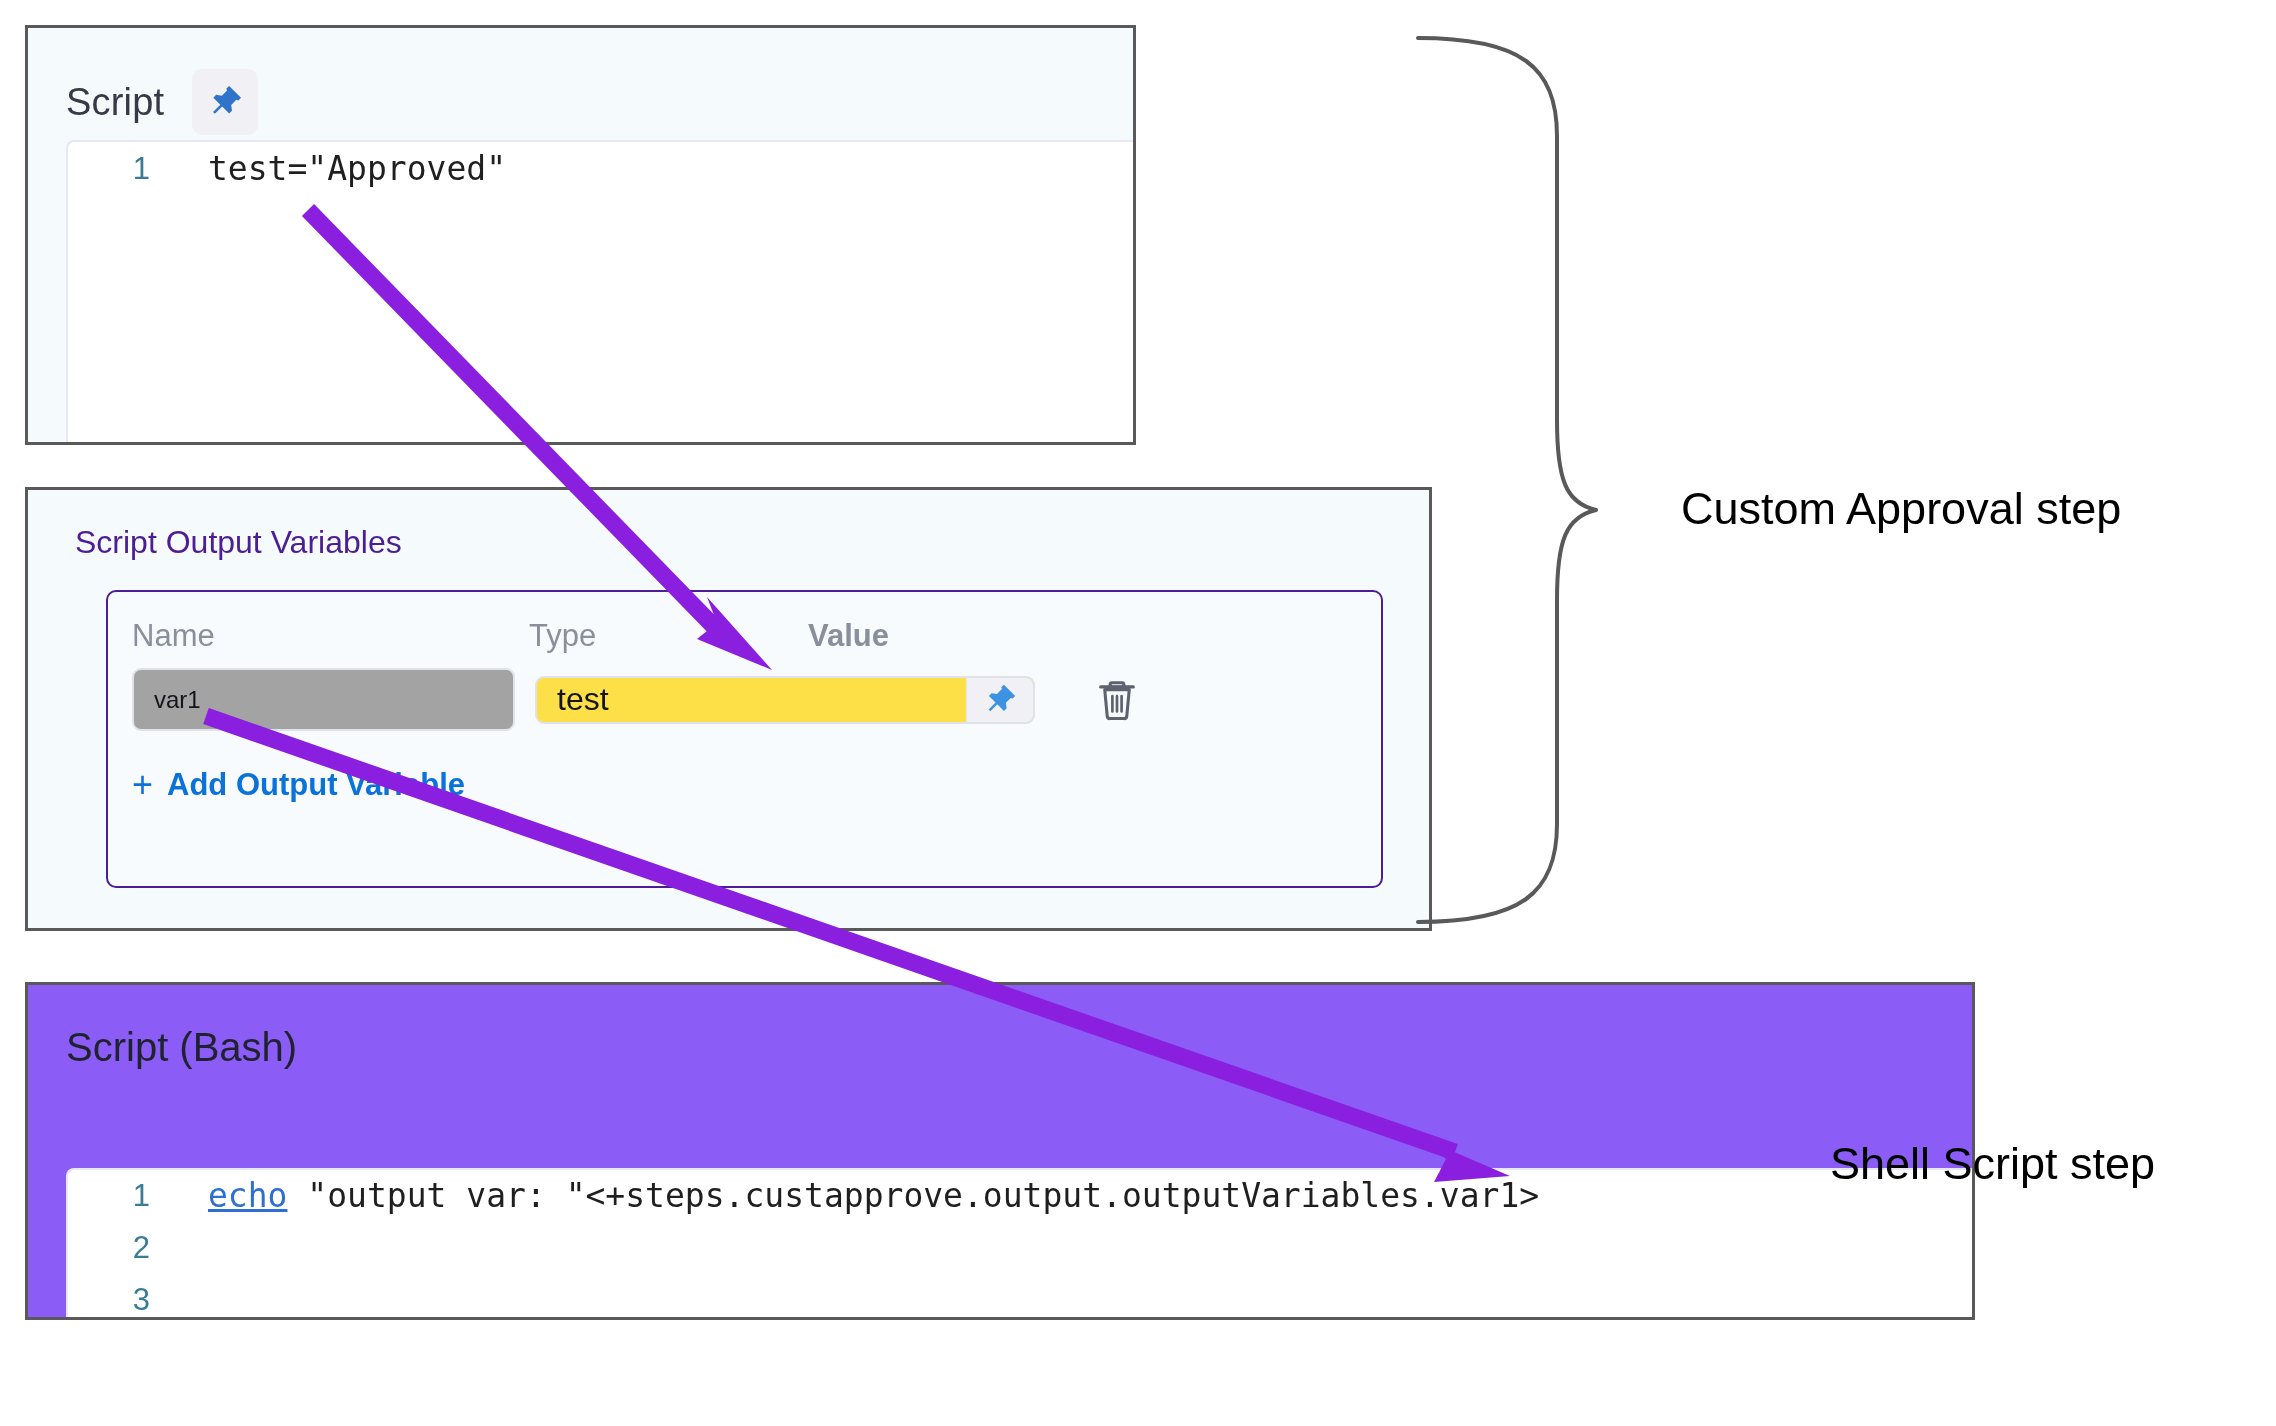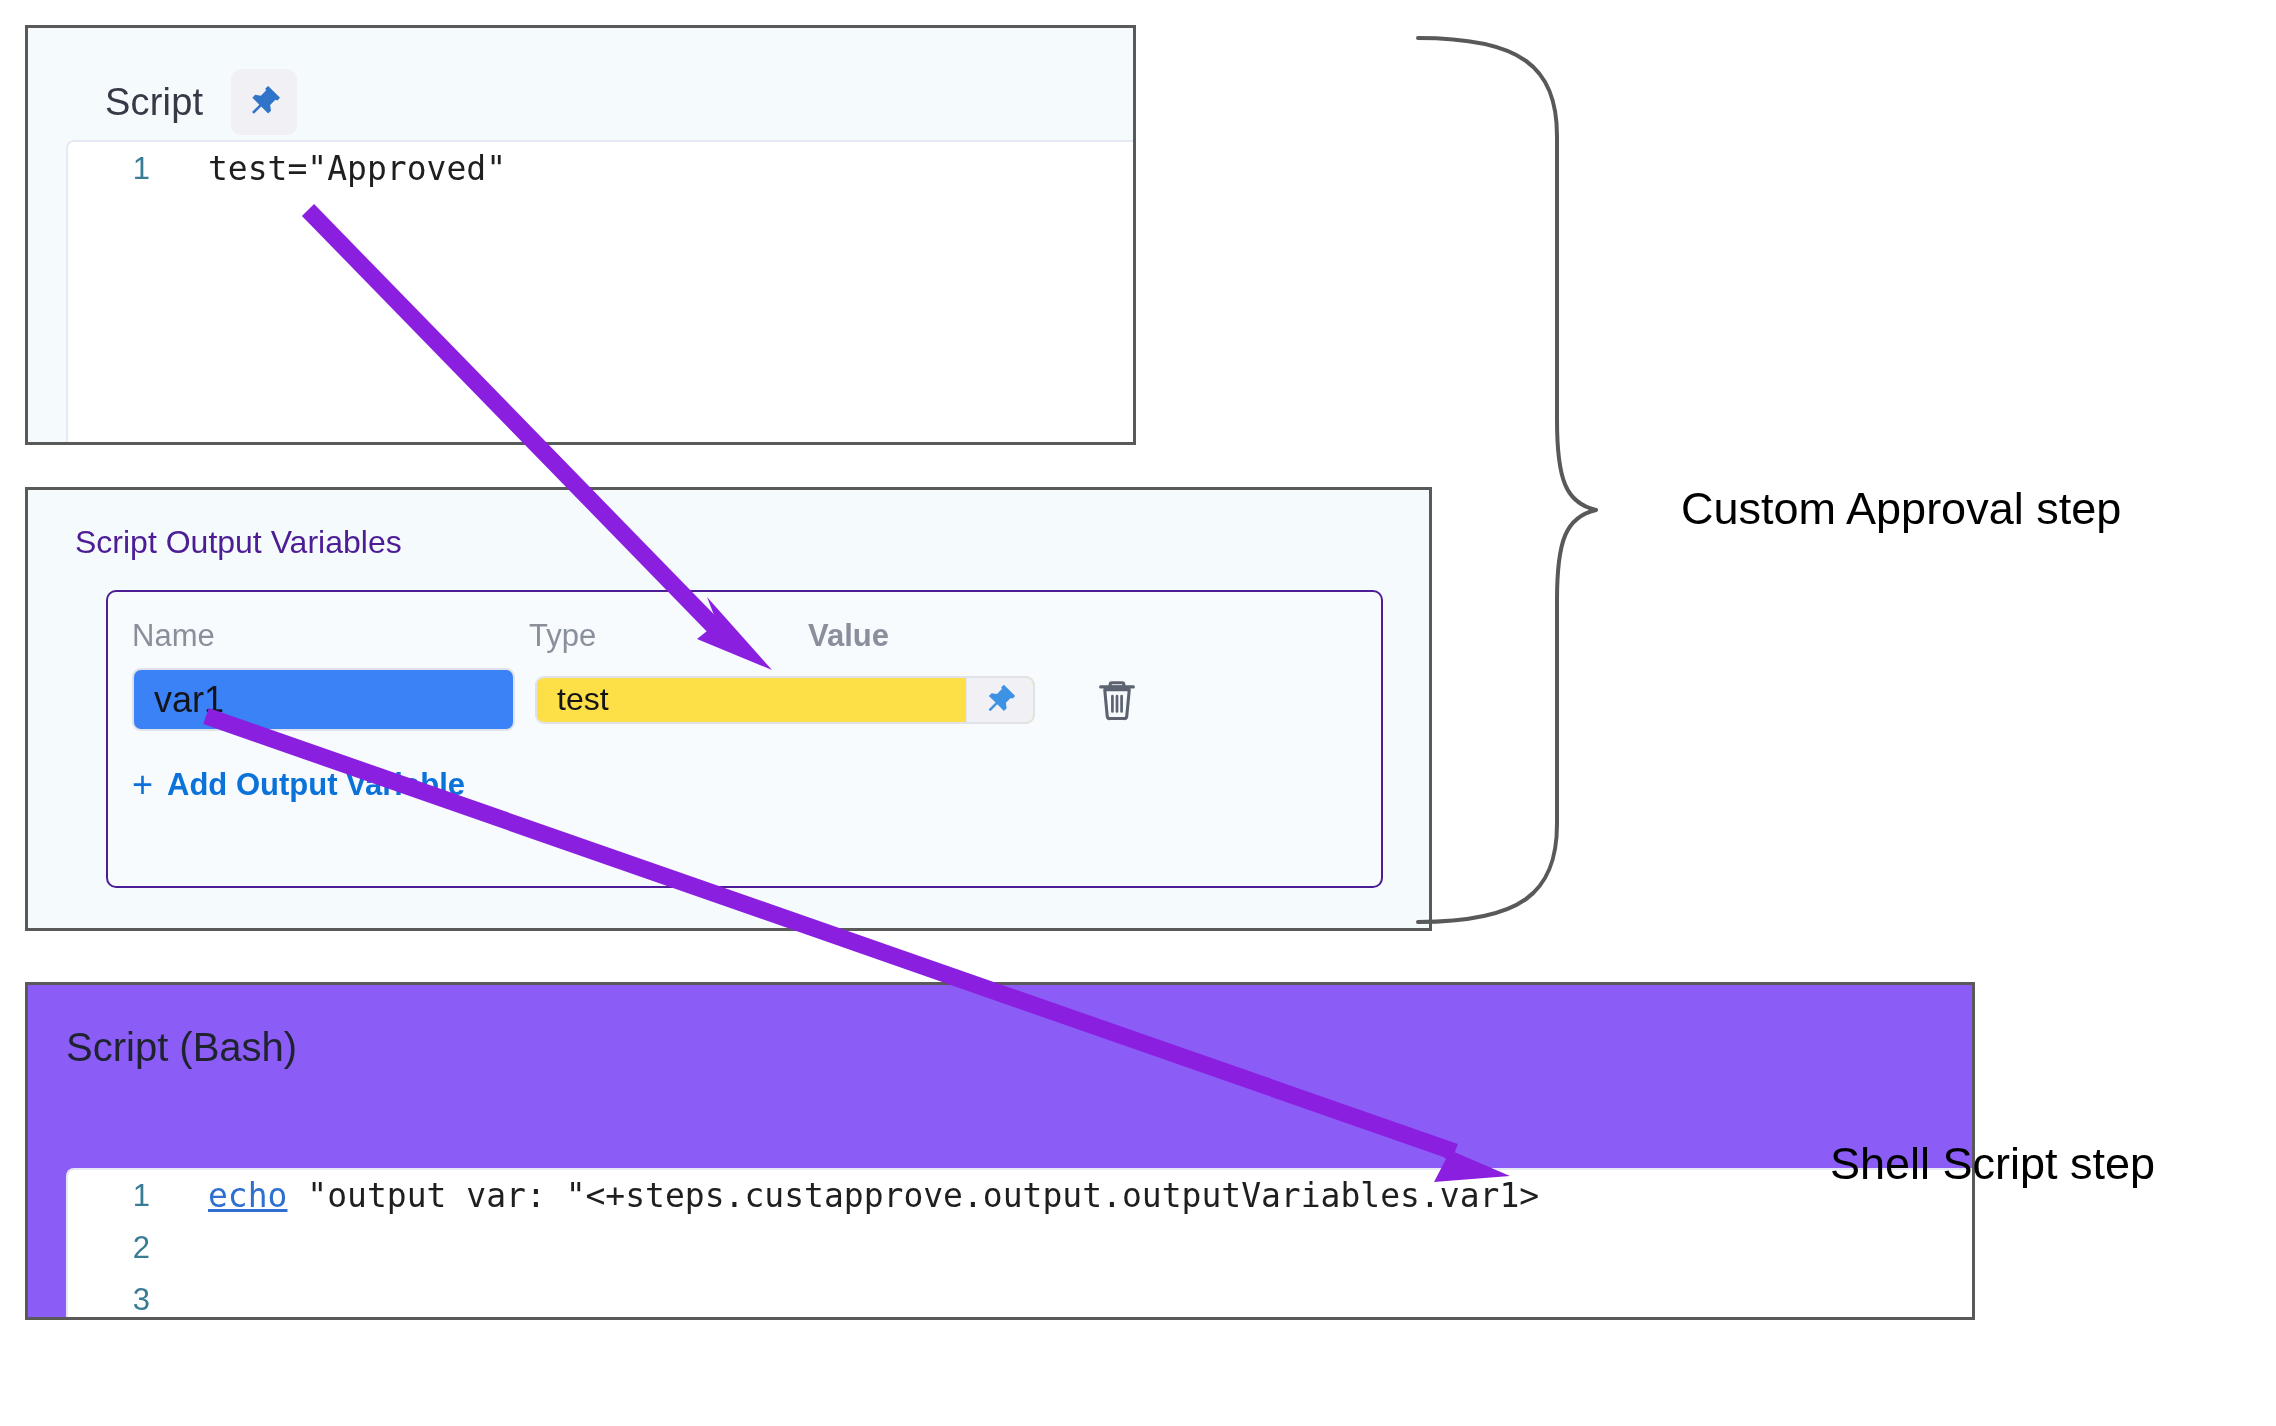--- a/index.html
+++ b/index.html
@@ -23,21 +23,20 @@
     border: 3px solid #595959;
     background: #f5fafd;
   }
 
   
   #panel-script {
     left: 25px;
     top: 25px;
     width: 1111px;
     height: 420px;
-    padding-left: 39px;
   }
   .script-header {
     display: flex;
     align-items: center;
     gap: 28px;
     padding: 38px 0 0 38px;
     height: 110px;
     box-sizing: border-box;
   }
   .script-title {
@@ -126,27 +125,27 @@
   .ch-type  { width: 279px; }
   .ch-value { width: 300px; font-weight: bold; }
 
   .row {
     display: flex;
     align-items: center;
     padding: 14px 0 0 24px;
   }
   .field {
     box-sizing: border-box;
-    background: #3b82f6;
+    background: #a3a3a3;
     border: 2px solid #dfe2ea;
     border-radius: 9px;
     height: 63px;
     display: flex;
     align-items: center;
-    font-size: 36px;
+    font-size: 24px;
     color: #14151a;
     padding-left: 20px;
   }
   .f-name  { width: 383px; }
   .f-type  {
     width: 249px;
     margin-left: 22px;
     justify-content: space-between;
     padding-right: 18px;
   }

